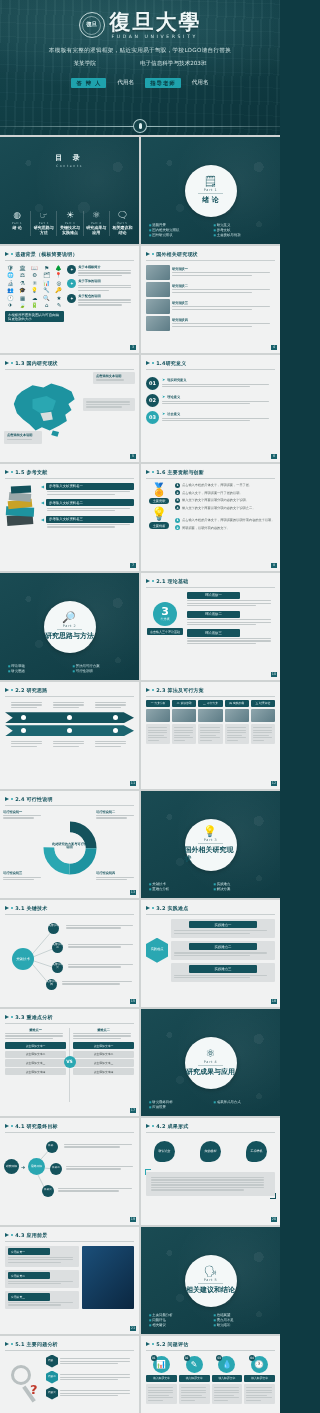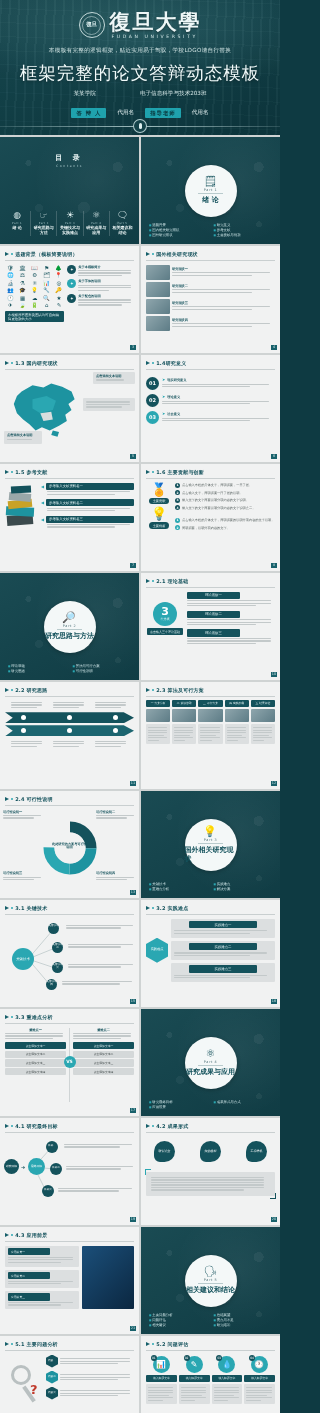--- a/index.html
+++ b/index.html
@@ -186,21 +186,20 @@
     <div class="logo-row">
       <div class="seal">
           <i>復旦</i>
         </div>
       <div class="uni-block">
         <div class="uni-cn">復旦大學</div>
         <div class="uni-en">FUDAN UNIVERSITY</div>
       </div>
     </div>
     <div class="hero-sub">本模板有完整的逻辑框架，贴近实用易于驾驭，学校LOGO请自行替换</div>
-    <div class="hero-title">框架完整的论文答辩动态模板</div>
     <div class="hero-meta">
       <span>某某学院</span>
       <span>电子信息科学与技术203班</span>
     </div>
     <div class="hero-people">
       <span class="tagchip">答 辩 人</span>
       <span class="tagname">代用名</span>
       <span class="tagchip">指导老师</span>
       <span class="tagname">代用名</span>
     </div>

